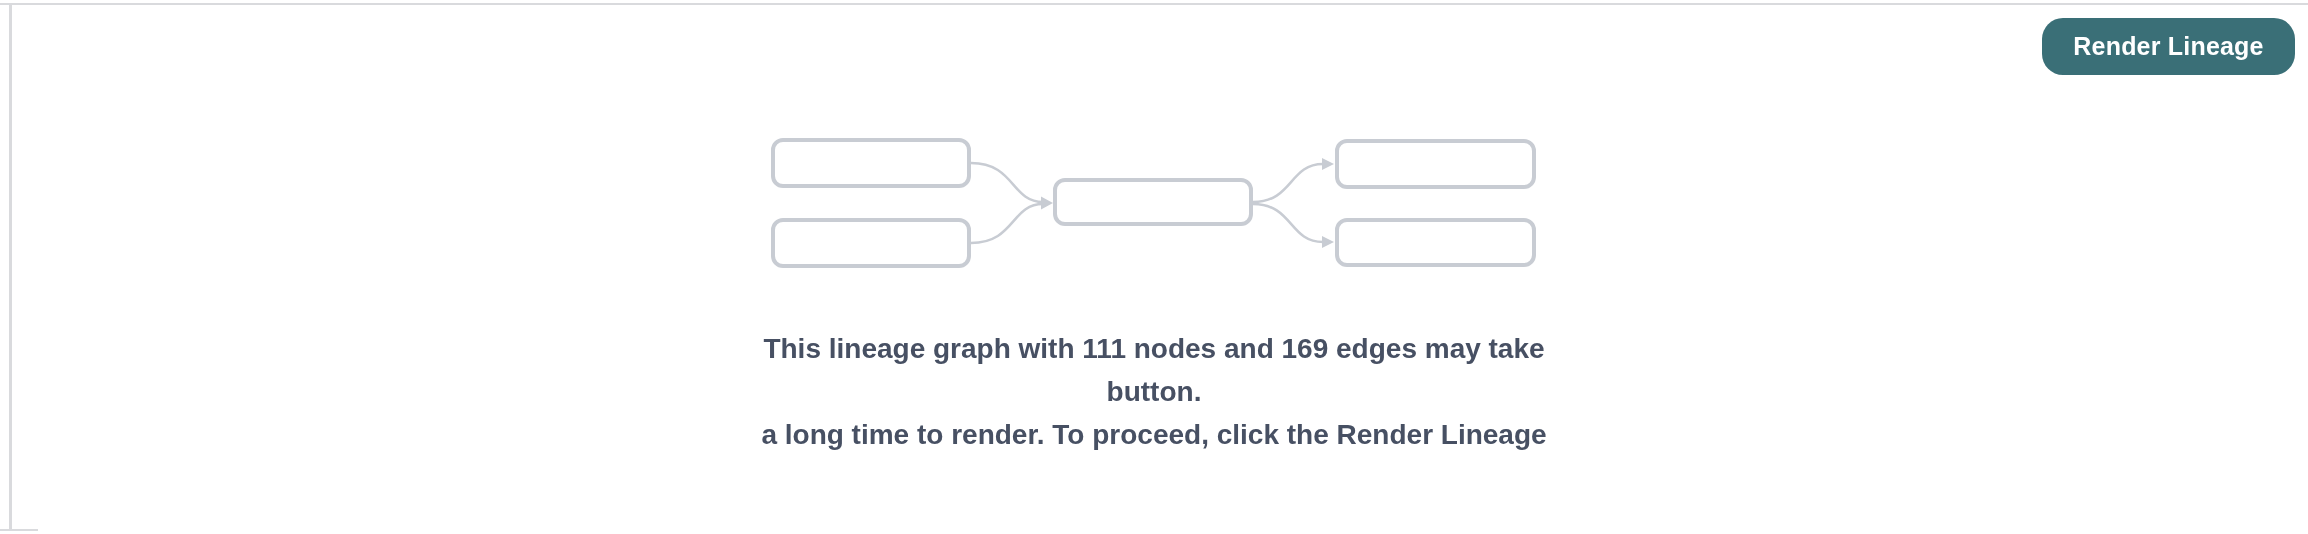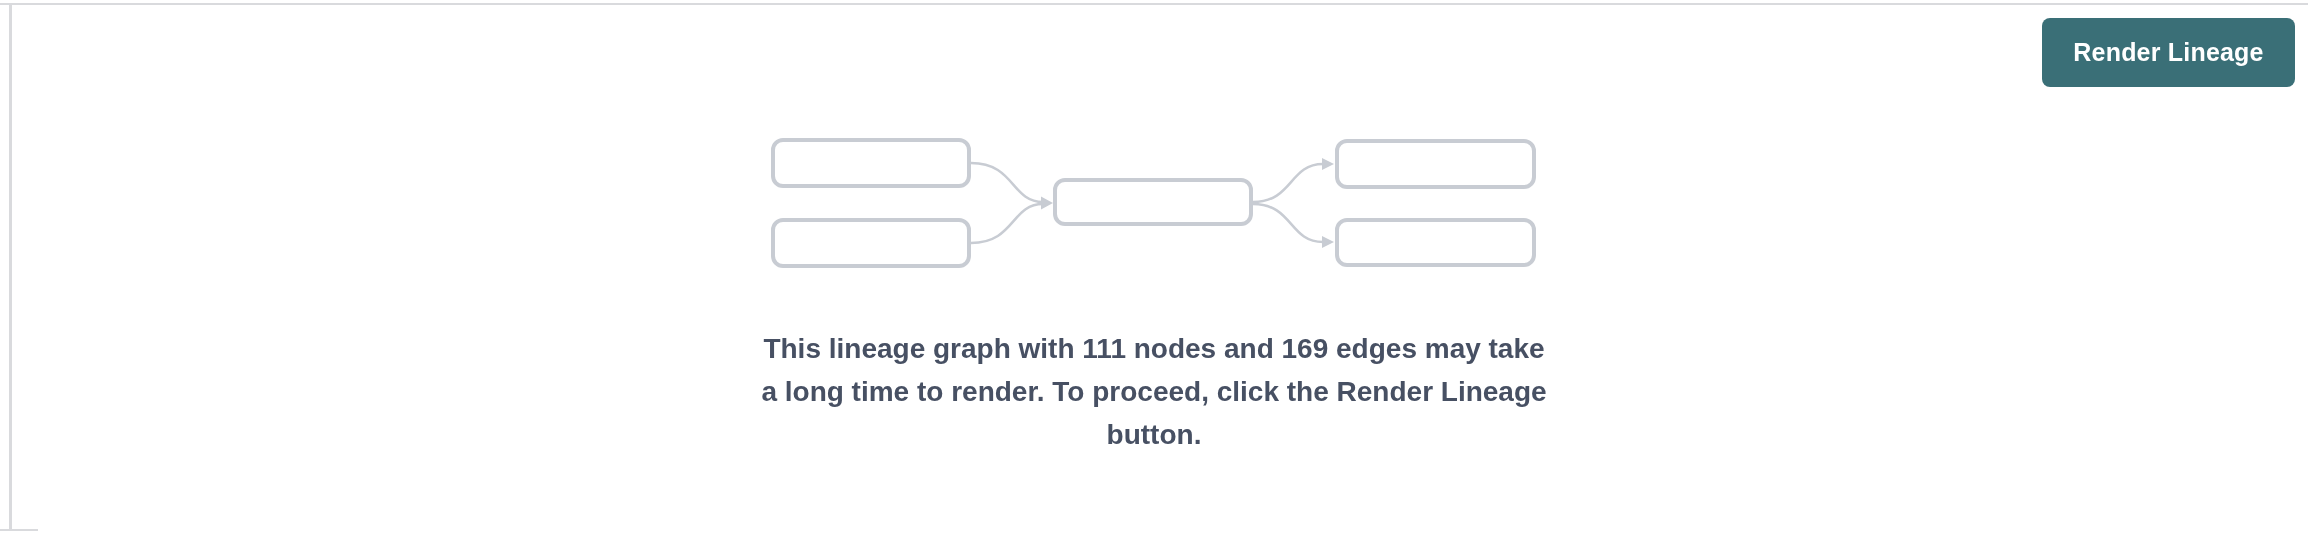--- a/index.html
+++ b/index.html
@@ -26,25 +26,25 @@
   }
   .bottom-stub {
     position: absolute;
     left: 0; top: 529px;
     width: 38px; height: 2px;
     background: var(--frame-line, #d9dadd);
   }
   .render-btn {
     position: absolute;
     top: 18px; right: 13px;
-    width: 253px; height: 69px;
+    width: 253px; height: 57px;
     background: var(--accent-teal, #3a6f77);
     color: var(--button-text, #ffffff);
     border: none;
-    border-radius: 8px;
+    border-radius: 21px;
     font-family: "Liberation Sans", sans-serif;
     font-size: 25px;
     font-weight: 700;
     letter-spacing: 0.2px;
     cursor: pointer;
   }
   .placeholder {
     position: absolute;
     left: 0; right: 0; top: 137px;
     display: flex;
@@ -99,18 +99,18 @@
 
       <rect class="node" x="4" y="3" width="196" height="46" rx="10"></rect>
       <rect class="node" x="4" y="83" width="196" height="46" rx="10"></rect>
       <rect class="node" x="286" y="43" width="196" height="44" rx="10"></rect>
       <rect class="node" x="568" y="4" width="197" height="46" rx="10"></rect>
       <rect class="node" x="568" y="83" width="197" height="45" rx="10"></rect>
     </svg>
 
     <div class="message">
       <div class="message-line">This lineage graph with 111 nodes and 169 edges may take</div>
+      <div class="message-line">button.</div>
       <div class="message-line">a long time to render. To proceed, click the Render Lineage</div>
-      <div class="message-line">button.</div>
     </div>
 
   </div>
 </div>
 
 </body></html>

